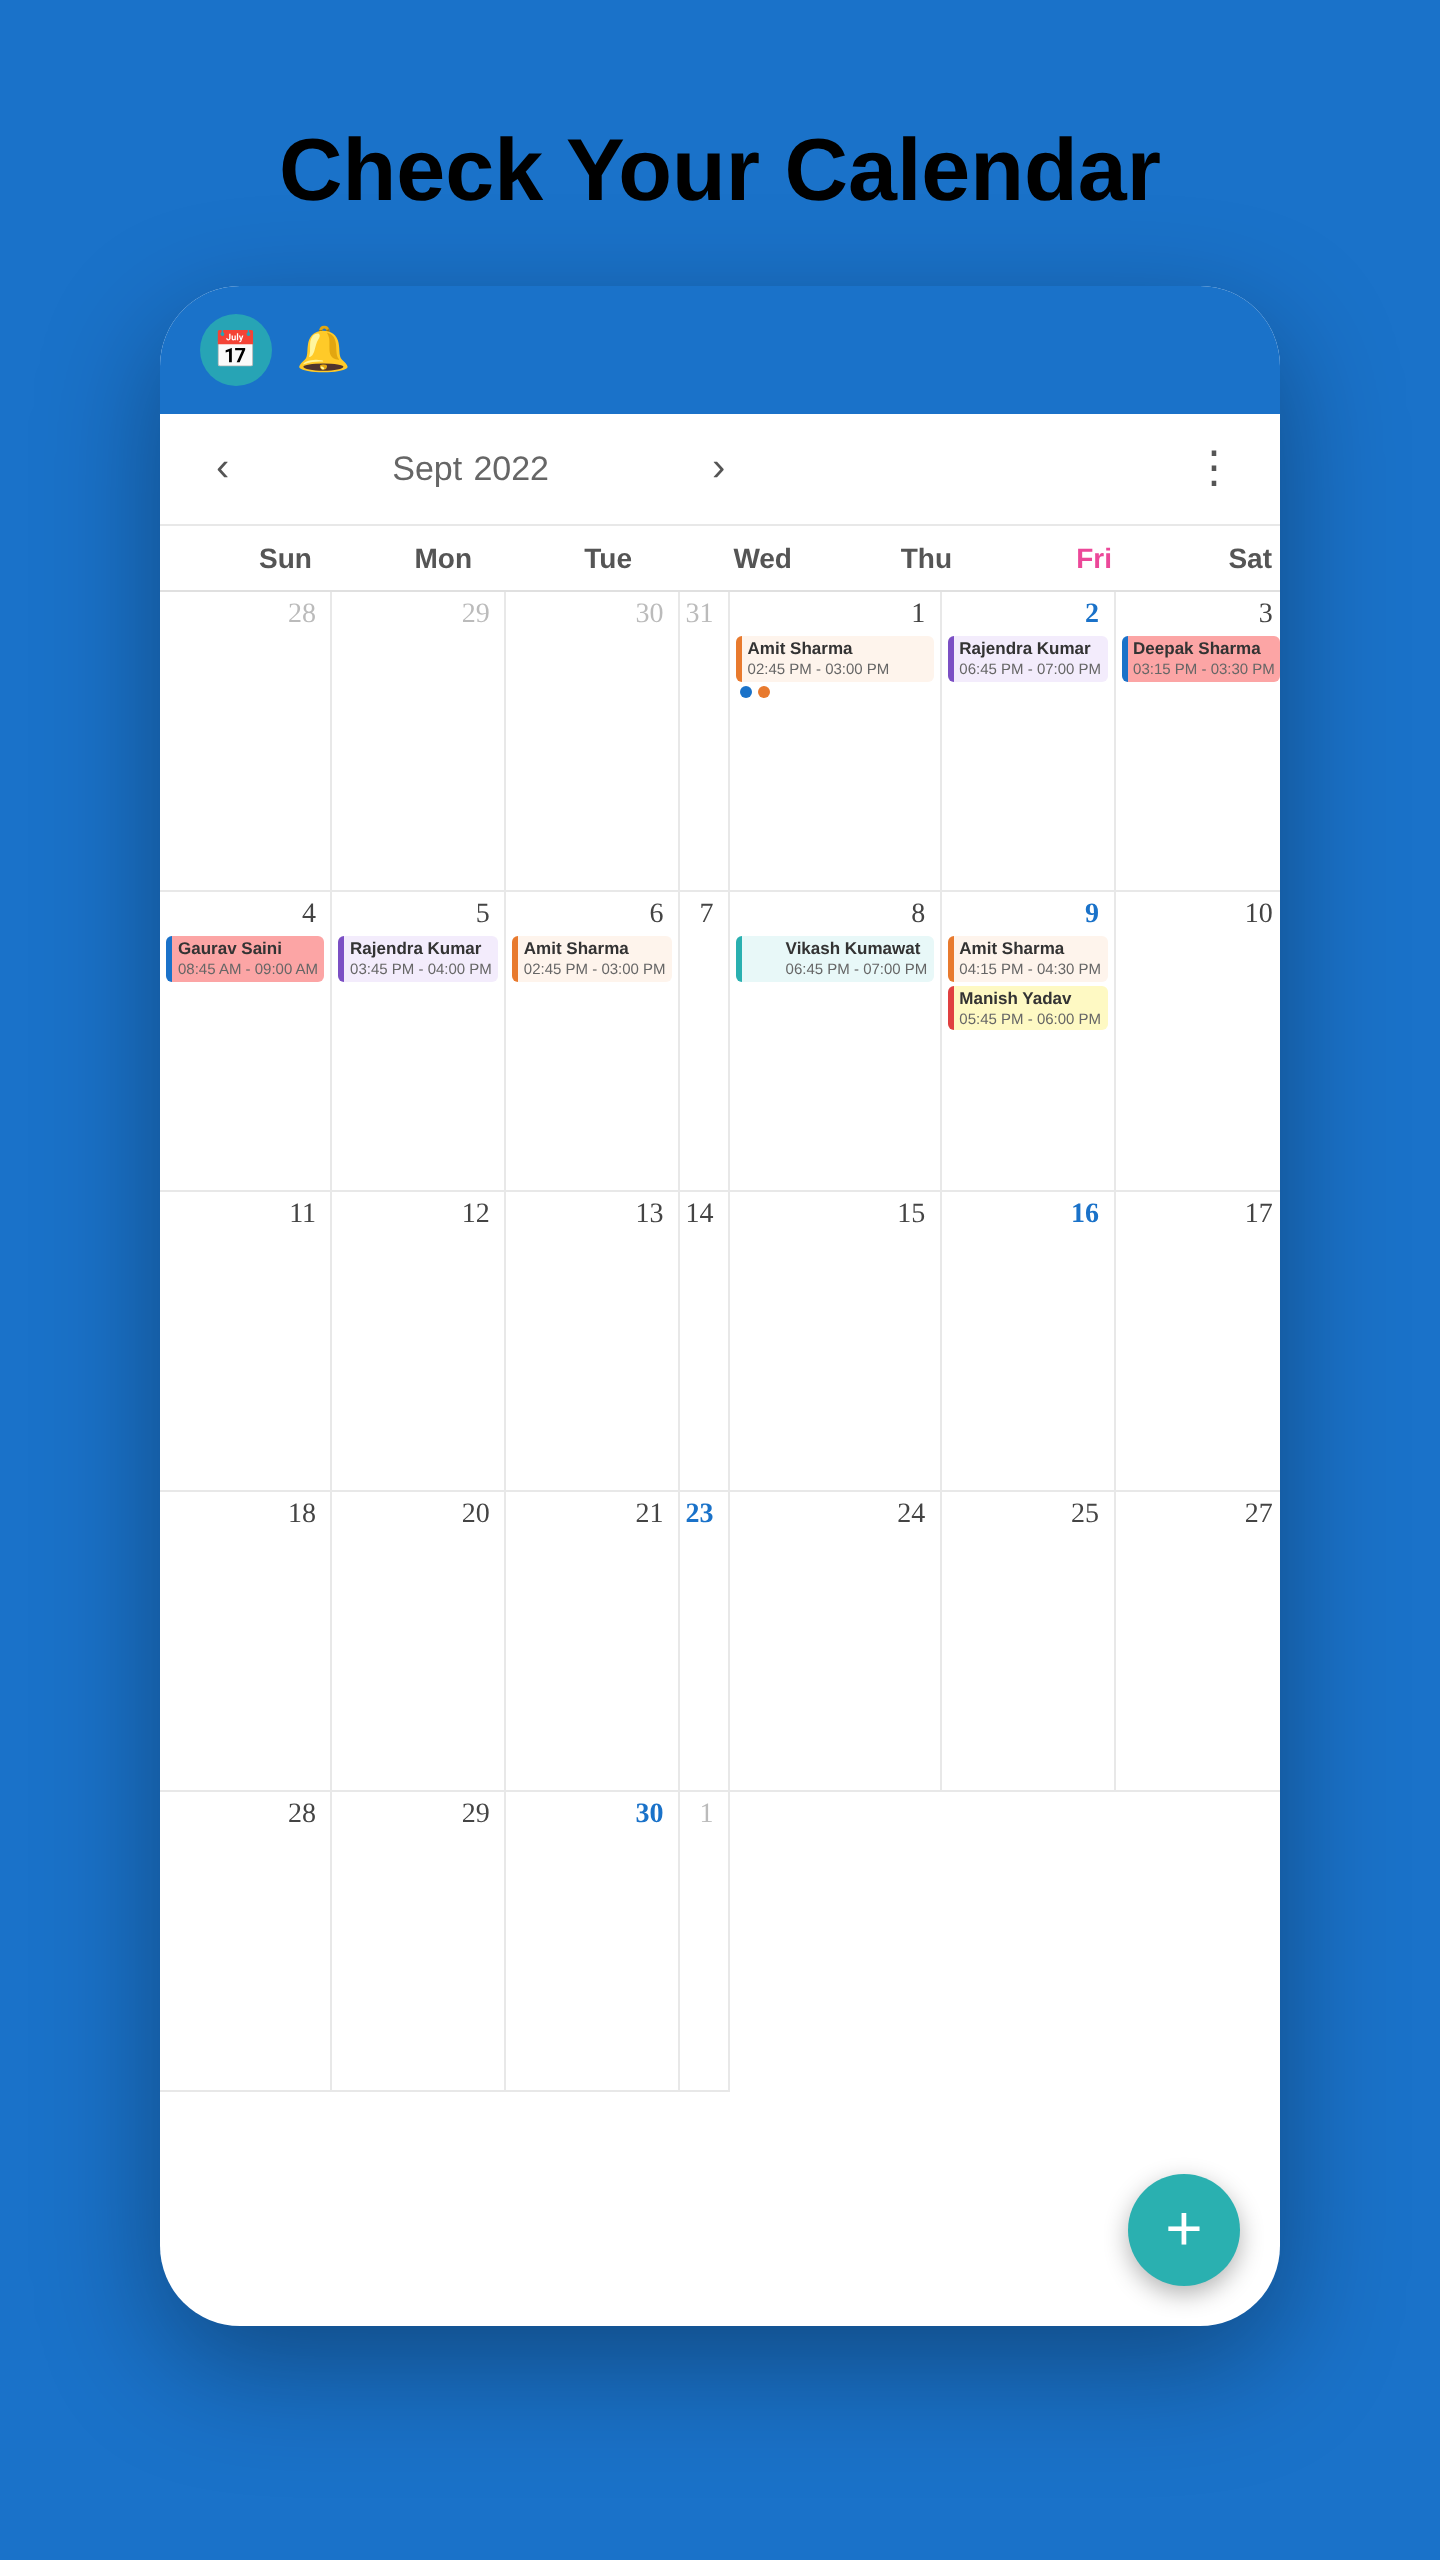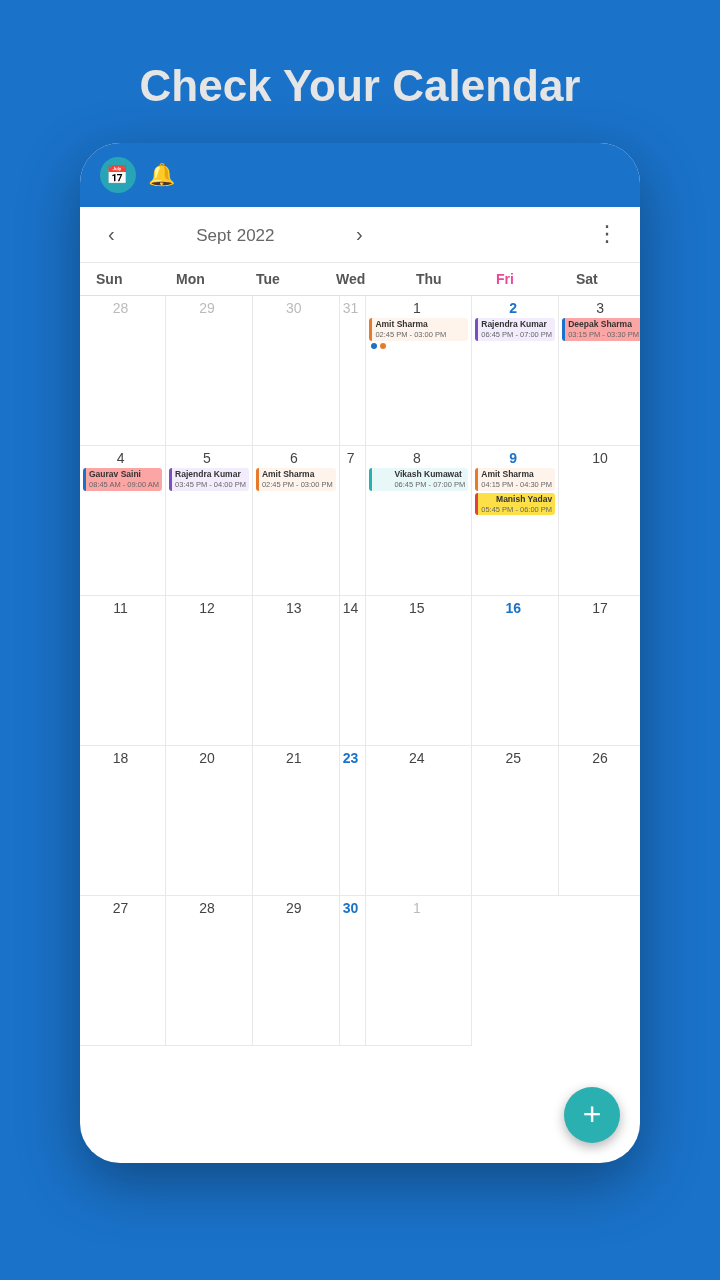--- a/index.html
+++ b/index.html
@@ -6,21 +6,21 @@
     body {
       width: 720px;
       height: 1280px;
       background: #1a72c9;
       font-family: 'Segoe UI', Arial, sans-serif;
       overflow: hidden;
       position: relative;
     }
 
     .hero-title {
-      color: #e5e5e5;
+      color: #000000;
       font-size: 44px;
       font-weight: 700;
       text-align: center;
       padding-top: 60px;
       padding-bottom: 30px;
       line-height: 1.2;
     }
 
     .phone-wrapper {
       position: relative;
@@ -88,22 +88,22 @@
       cursor: pointer;
     }
 
     
     .day-headers {
       display: grid;
       grid-template-columns: repeat(7, 1fr);
       border-bottom: 1px solid #e0e0e0;
     }
     .day-header {
-      text-align: left;
-      padding: 8px 16px;
+      text-align: right;
+      padding: 8px 4px;
       font-size: 14px;
       font-weight: 600;
       color: #555;
     }
     .day-header.fri { color: #ec4899; }
 
     
     .cal-grid {
       display: grid;
       grid-template-columns: repeat(7, 1fr);
@@ -118,44 +118,45 @@
       padding: 4px 3px;
       min-height: 130px;
       position: relative;
       vertical-align: top;
     }
     .cal-cell:nth-child(7n) { border-right: none; }
 
     .cell-num {
       font-size: 14px;
       color: #444;
-      text-align: center;
+      text-align: right;
       padding-right: 4px;
       margin-bottom: 2px;
+      font-family: Liberation Serif, serif;
     }
     .cell-num.fri { color: #1a72c9; font-weight: 700; }
     .cell-num.other-month { color: #bbb; }
 
     
     .event {
       border-radius: 3px;
       font-size: 9px;
       line-height: 1.3;
       padding: 1px 3px;
       margin-bottom: 2px;
       border-left: 3px solid;
       background: #f0f4ff;
       color: #333;
       white-space: nowrap;
       overflow: hidden;
     }
     .event.blue { border-left-color: #1a72c9; background: #fca5a5; }
     .event.orange { border-left-color: #e87a2e; background: #fef4ec; }
     .event.purple { border-left-color: #7b4fc4; background: #f3ecfc; }
-    .event.red { border-left-color: #e04040; background: #fde047; text-align: right; }
+    .event.red { border-left-color: #e04040; background: #fef9c3; }
     .event.teal { border-left-color: #2ab0b0; background: #e8f8f8; padding-left: 22px; }
 
     .event-name { font-weight: 700; font-size: 8.5px; }
     .event-time { font-size: 7.5px; color: #666; }
 
     .dots-row {
       display: flex;
       gap: 3px;
       margin-top: 2px;
       padding-left: 2px;
@@ -341,23 +342,20 @@
       <div class="cal-cell">
         <div class="cell-num fri">23</div>
       </div>
       <div class="cal-cell">
         <div class="cell-num">24</div>
       </div>
       <div class="cal-cell">
         <div class="cell-num">25</div>
       </div>
       <div class="cal-cell">
-        <div class="cell-num">26</div>
-      </div>
-      <div class="cal-cell">
         <div class="cell-num">27</div>
       </div>
       <div class="cal-cell">
         <div class="cell-num">28</div>
       </div>
       <div class="cal-cell">
         <div class="cell-num">29</div>
       </div>
       <div class="cal-cell">
         <div class="cell-num fri">30</div>

